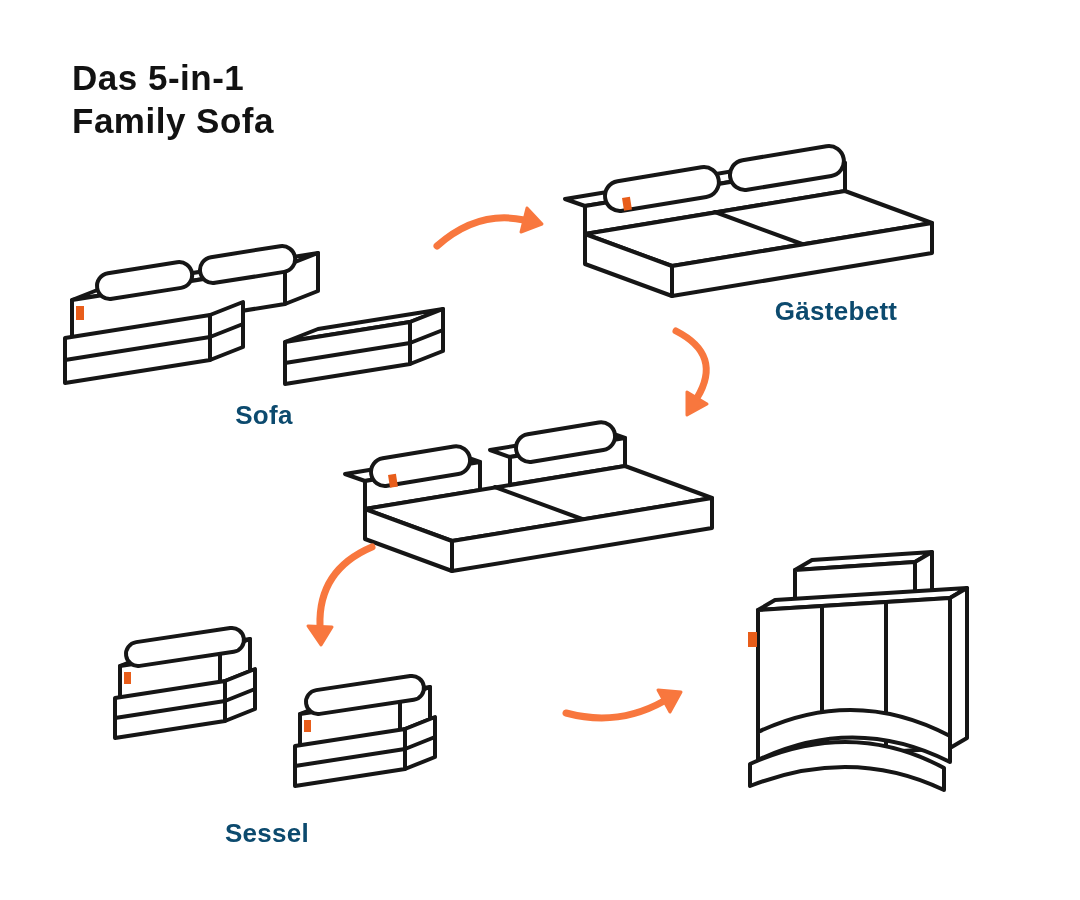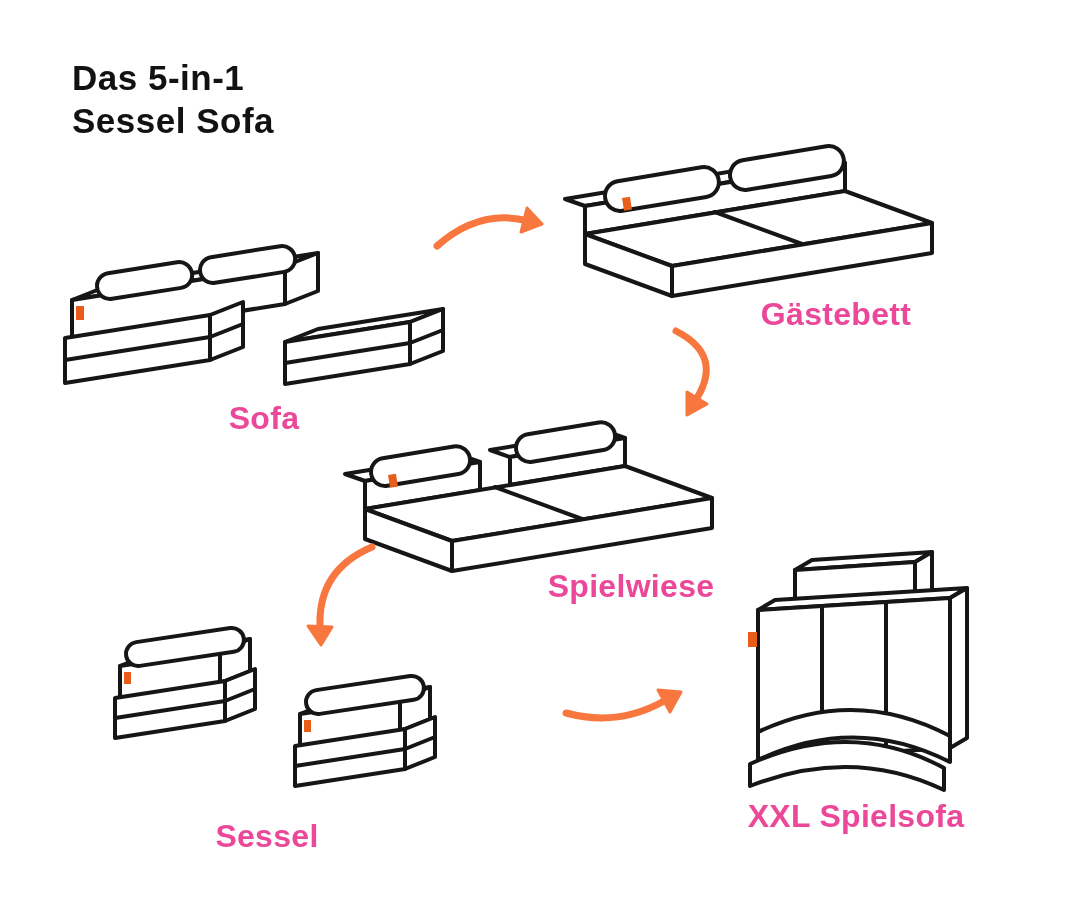--- a/index.html
+++ b/index.html
@@ -54,35 +54,35 @@
   }
   .arrowhead {
     fill: var(--accent_orange);
     stroke: var(--accent_orange);
     stroke-width: 3;
     stroke-linejoin: round;
   }
   .item-label {
     position: absolute;
     transform: translateX(-50%);
-    font-size: 32px;
+    font-size: 26px;
     font-weight: bold;
-    color: #ec4899;
+    color: #0c4a6e;
     white-space: nowrap;
     letter-spacing: 0.3px;
   }
 </style>
 </head>
 <body>
 
 <div class="canvas">
 
   <div class="title">
     <div>Das 5-in-1</div>
-    <div>Sessel Sofa</div>
+    <div>Family Sofa</div>
   </div>
 
   <svg class="diagram-svg" width="1080" height="900" viewBox="0 0 1080 900">
 
     <defs>
       <g id="chair">
         <polygon class="art" points="10,38 110,23 140,11 40,26"></polygon>
         <polygon class="art" points="110,23 140,11 140,43 110,55"></polygon>
         <polygon class="art" points="10,38 110,23 110,55 10,70"></polygon>
         <rect class="art" x="-12" y="-12" width="119" height="24" rx="12" transform="translate(28,26) rotate(-8.5)"></rect>
@@ -183,17 +183,15 @@
       <polygon class="arrowhead" points="321,645 308,626 332,627"></polygon>
     </g>
     <g>
       <path class="arrow" d="M 566 713 Q 618 727 664 701"></path>
       <polygon class="arrowhead" points="681,692 670,712 658,690"></polygon>
     </g>
   </svg>
 
   <div class="item-label" style="left:264px; top:400px">Sofa</div>
   <div class="item-label" style="left:836px; top:296px">Gästebett</div>
-  <div class="item-label" style="left:631px; top:568px">Spielwiese</div>
   <div class="item-label" style="left:267px; top:818px">Sessel</div>
-  <div class="item-label" style="left:856px; top:798px">XXL Spielsofa</div>
 
 </div>
 
 </body></html>

